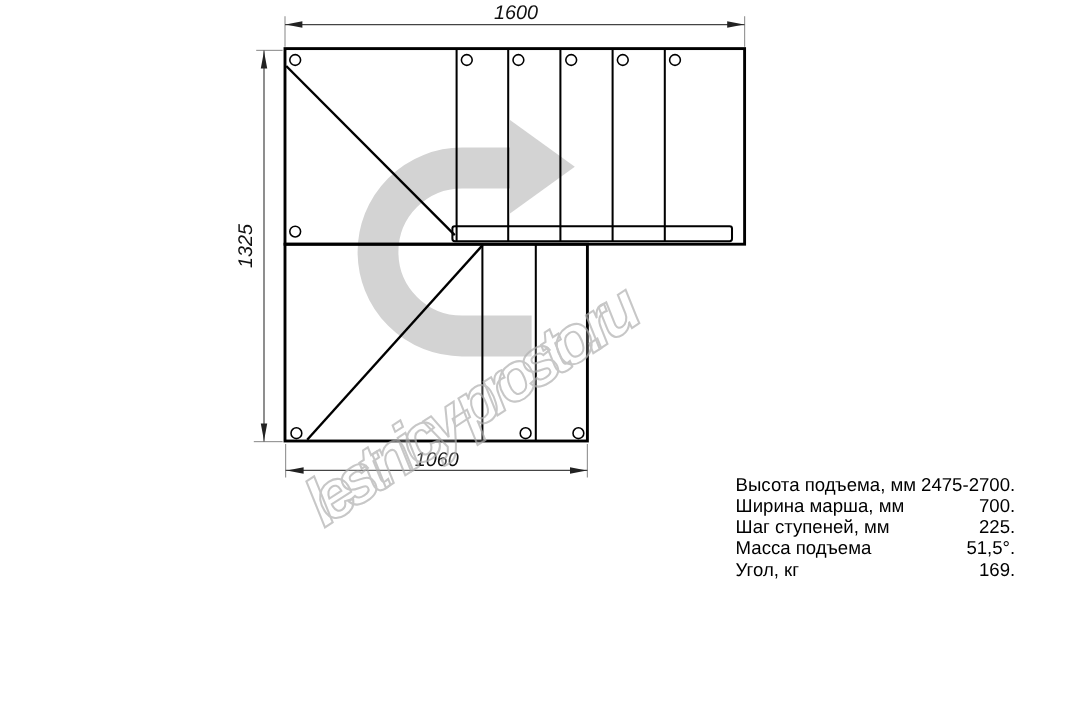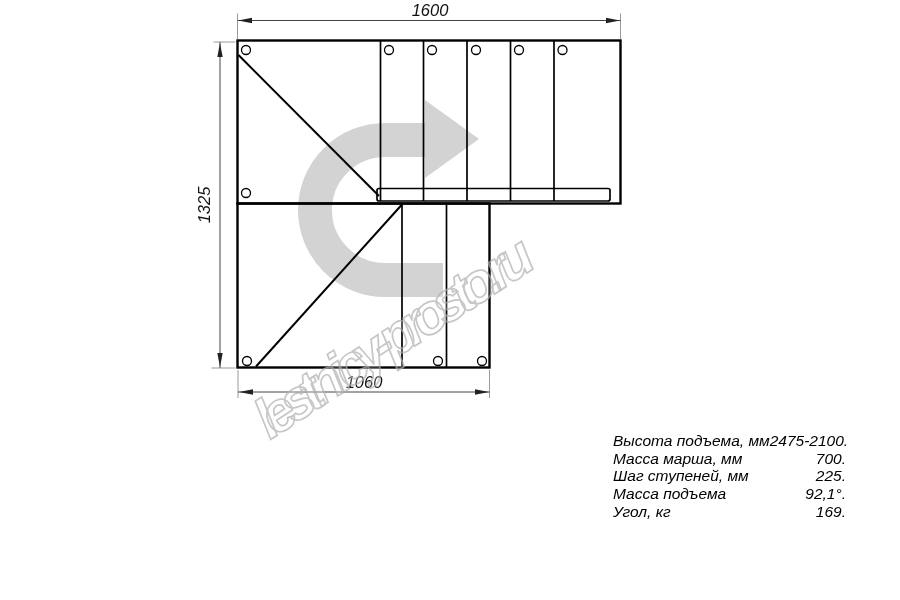--- a/index.html
+++ b/index.html
@@ -24,23 +24,22 @@
   }
   .dim-text {
     font-family: "Liberation Sans", sans-serif;
     font-style: italic;
     font-size: 16.5px;
     fill: #111111;
   }
   .specs {
     position: absolute;
     left: 613px;
-    top: 432px;
+    top: 396px;
     width: 233px;
-    font-style: italic;
     font-size: 15.5px;
     color: #000000;
   }
   .spec-row {
     display: flex;
     justify-content: space-between;
     height: 17.7px;
     line-height: 17.7px;
     white-space: nowrap;
   }
@@ -128,33 +127,33 @@
       <text class="dim-text" x="210" y="205" text-anchor="middle" transform="rotate(-90 210 205)">1325</text>
       <text class="dim-text" x="364" y="388" text-anchor="middle">1060</text>
     </g>
 
     <text x="270" y="440" transform="rotate(-33 270 440)" font-family="Liberation Sans, sans-serif" font-style="italic" font-weight="bold" font-size="56" letter-spacing="-9" fill="rgba(255,255,255,0.30)" stroke="#b2b2b2" stroke-width="1.7" opacity="0.72">lestnicy-prosto.ru</text>
   </svg>
 
   <div class="specs">
     <div class="spec-row">
       <span class="label">Высота подъема, мм</span>
-      <span class="value">2475-2100.</span>
+      <span class="value">2475-2700.</span>
     </div>
     <div class="spec-row">
-      <span class="label">Масса марша, мм</span>
+      <span class="label">Ширина марша, мм</span>
       <span class="value">700.</span>
     </div>
     <div class="spec-row">
       <span class="label">Шаг ступеней, мм</span>
       <span class="value">225.</span>
     </div>
     <div class="spec-row">
       <span class="label">Масса подъема</span>
-      <span class="value">92,1°.</span>
+      <span class="value">51,5°.</span>
     </div>
     <div class="spec-row">
       <span class="label">Угол, кг</span>
       <span class="value">169.</span>
     </div>
   </div>
 
 </div>
 
 </body></html>

